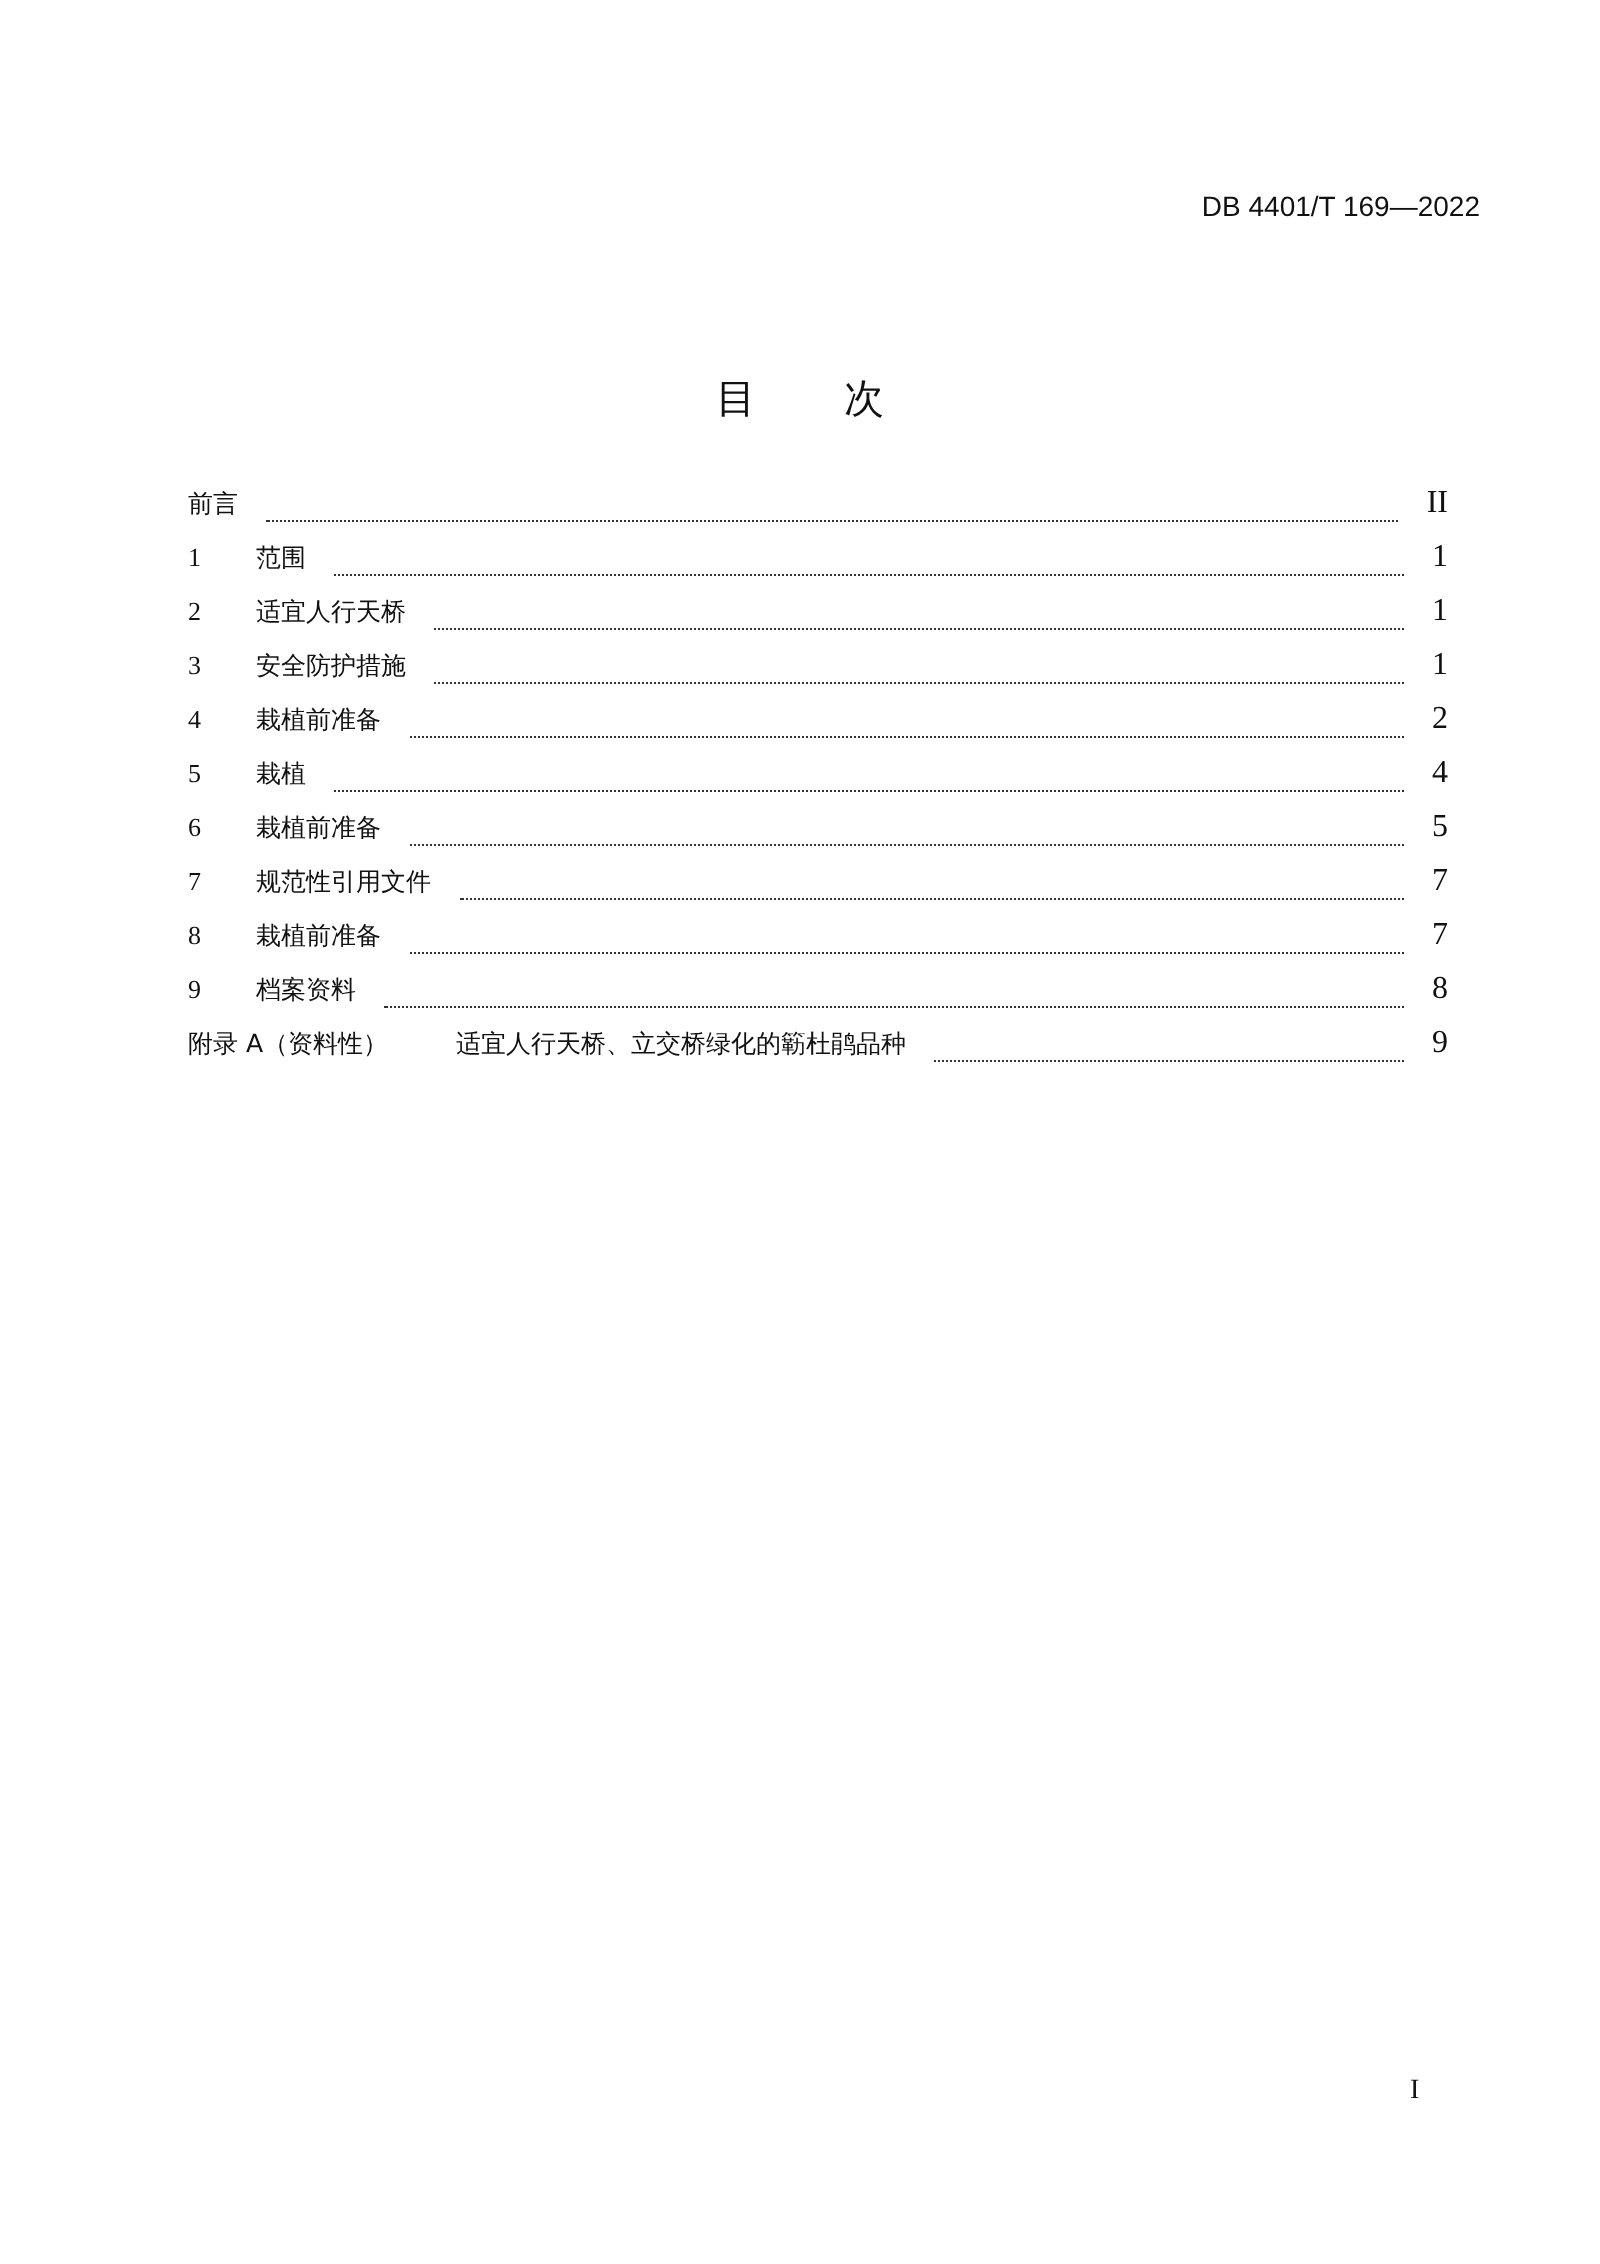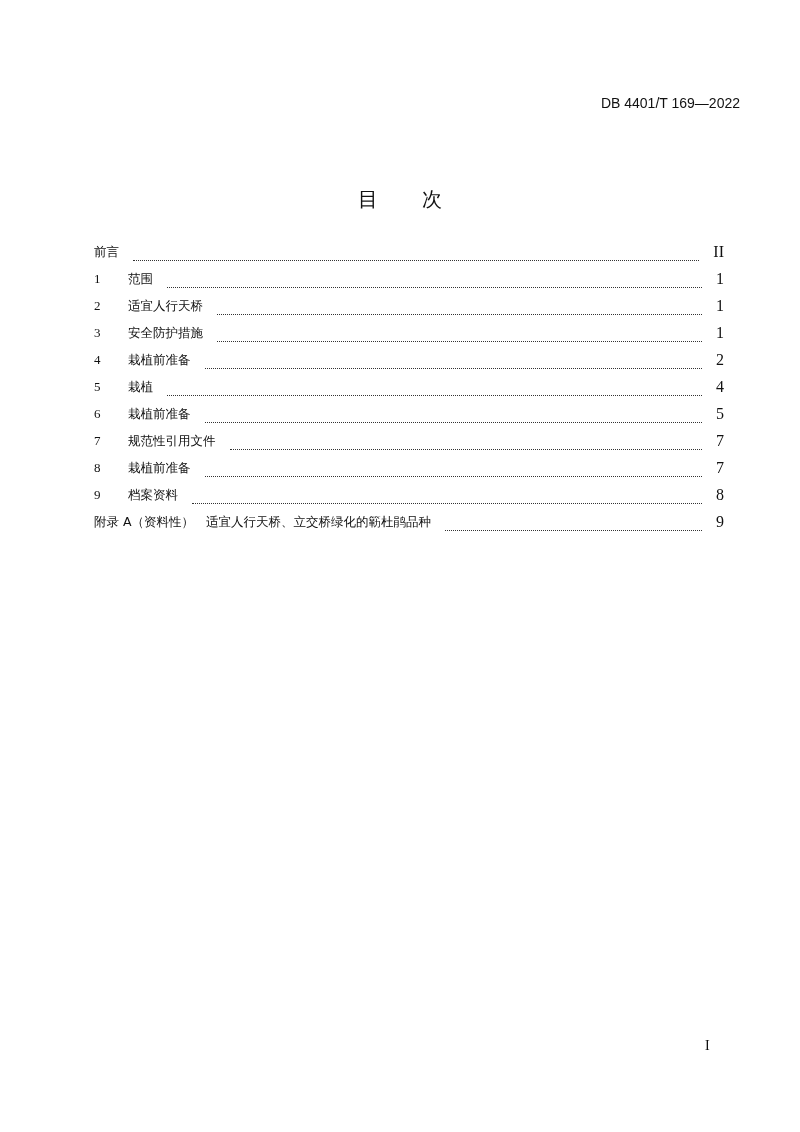--- a/index.html
+++ b/index.html
@@ -10,21 +10,21 @@
   .title { position:absolute; top:186px; left:0; width:800px; text-align:center;
            font-family:"DejaVu Sans", sans-serif; font-size:20px; letter-spacing:0; }
   .title span { display:inline-block; }
   .title .gap { width:44px; }
   .toc { position:absolute; top:242px; left:94px; width:630px; }
   .toc-row { display:flex; align-items:flex-start; height:27px; font-size:13px; line-height:20px;gap:12px; }
   .toc-num { width:22px; flex:none; }
   .toc-label { flex:none; white-space:nowrap; font-family:"DejaVu Sans", "Liberation Serif", sans-serif; font-size:12.5px; }
   .toc-leader { flex:1; border-bottom:1px dotted #333; margin:0 2px 5px 2px; height:1px; align-self:flex-end; margin-bottom:8px; }
   .toc-page { flex:none; font-size:16px; }
-  .appendix-title { }
+  .appendix-title { margin-left:22px; }
   .page-num { position:absolute; top:1038px; left:705px; font-size:14px; }
 </style>
 </head>
 <body>
 
 <div class="doc-code">DB 4401/T 169—2022</div>
 
 <div class="title">
   <span>目</span><span class="gap"></span><span>次</span>
 </div>

